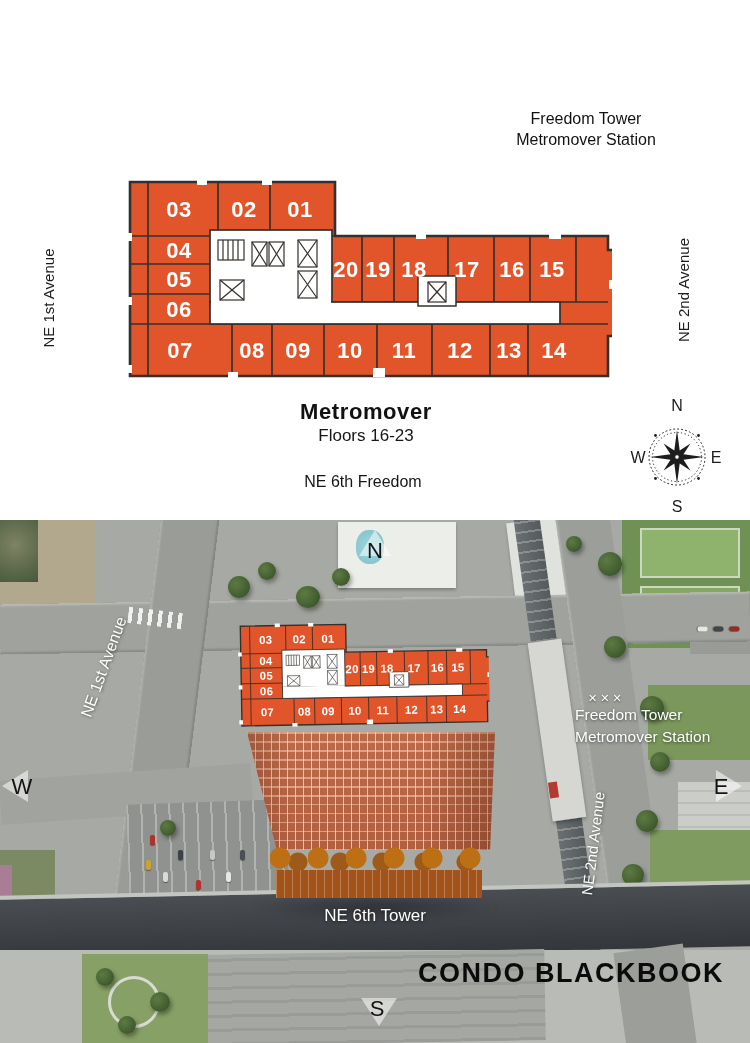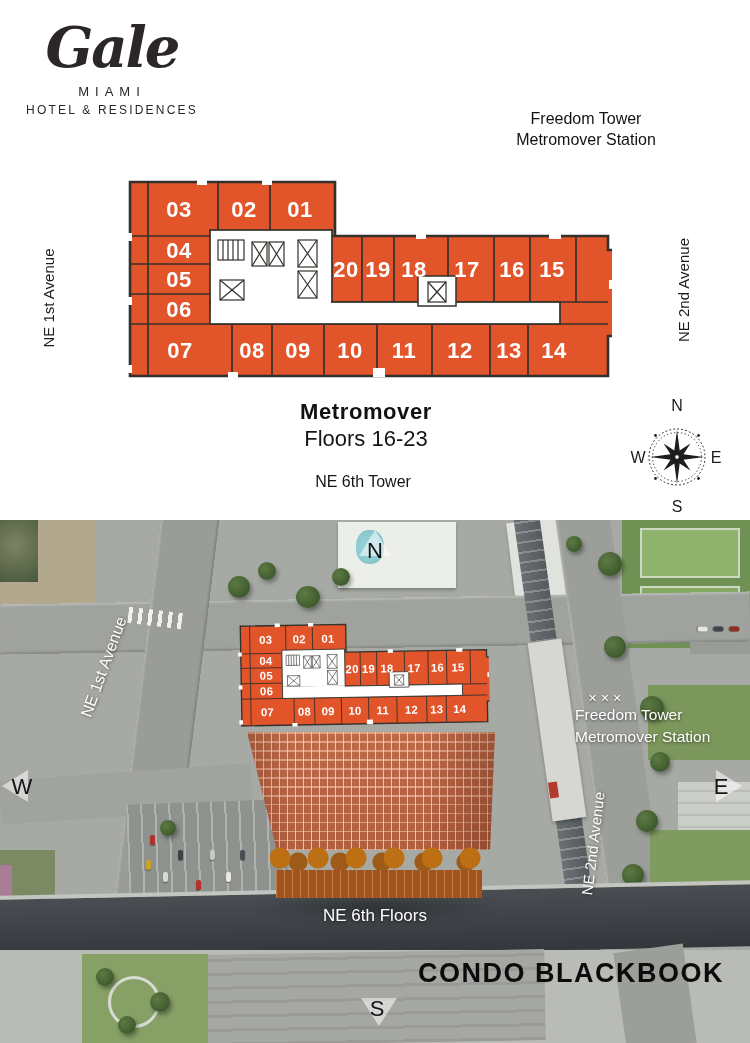--- a/index.html
+++ b/index.html
@@ -13,21 +13,21 @@
   .logo-city{font-size:13px;letter-spacing:6px;margin-top:2px;}
   .logo-tag{font-size:12px;letter-spacing:2.2px;margin-top:4px;white-space:nowrap;}
   .station-label{position:absolute;left:430px;top:108px;width:312px;text-align:center;
                  font-size:16px;line-height:21px;color:#121212;}
   .street-vert{position:absolute;width:170px;height:20px;text-align:center;font-size:15px;color:#1c1c1c;
                transform:rotate(-90deg);}
   .sv-left{left:-35px;top:288px;}
   .sv-right{left:600px;top:280px;}
   .res-title{position:absolute;left:166px;top:399px;width:400px;text-align:center;
              font-size:22px;font-weight:700;letter-spacing:.6px;color:#111;}
-  .res-sub{position:absolute;left:166px;top:426px;width:400px;text-align:center;font-size:22px;color:#161616;}
+  .res-sub{position:absolute;left:166px;top:426px;width:400px;text-align:center;font-size:17px;color:#161616;}
   .street-bottom{position:absolute;left:163px;top:473px;width:400px;text-align:center;font-size:16px;color:#161616;}
   .plan-svg{position:absolute;left:122px;top:176px;width:490px;height:212px;}
   .compass-svg{position:absolute;left:630px;top:397px;width:94px;height:118px;}
   .un{font:700 22px "Liberation Sans",sans-serif;fill:#fff;text-anchor:middle;letter-spacing:.5px;}
   .cdir{font:400 16px "Liberation Sans",sans-serif;fill:#1c1c1c;text-anchor:middle;}
 
   
   .aerial{position:absolute;left:0;top:520px;width:750px;height:523px;background:#a7aaa4;overflow:hidden;}
   .aerial .layer{position:absolute;}
   .tr{position:absolute;border-radius:50%;background:radial-gradient(circle at 35% 35%, #5d7a44, #3e5a2d 72%);
@@ -59,25 +59,20 @@
   .xmarks{position:absolute;left:588px;top:172px;color:#fff;font-size:11px;letter-spacing:3px;
           text-shadow:0 1px 2px rgba(0,0,0,.5);}
 </style>
 </head>
 <body>
 
 <div class="page">
 
   <section class="plan-half">
 
-    <div class="logo">
-      <div class="logo-script">Gale</div>
-      <div class="logo-city">MIAMI</div>
-      <div class="logo-tag">HOTEL &amp; RESIDENCES</div>
-    </div>
 
     <div class="station-label">
       <div>Freedom Tower</div>
       <div>Metromover Station</div>
     </div>
 
     <div class="street-vert sv-left">NE 1st Avenue</div>
     <div class="street-vert sv-right">NE 2nd Avenue</div>
 
     <svg class="plan-svg" viewBox="0 0 490 212">
@@ -175,21 +170,21 @@
           <text class="un" x="282" y="182">11</text>
           <text class="un" x="338" y="182">12</text>
           <text class="un" x="387" y="182">13</text>
           <text class="un" x="432" y="182">14</text>
         </g>
       </g>
     </svg>
 
     <div class="res-title">Metromover</div>
     <div class="res-sub">Floors 16-23</div>
-    <div class="street-bottom">NE 6th Tower</div>
+    <div class="street-bottom">NE 6th Freedom</div>
 
     <svg class="compass-svg" viewBox="0 0 94 118">
       <text class="cdir" x="47" y="14">N</text>
       <text class="cdir" x="47" y="115">S</text>
       <text class="cdir" x="8" y="66">W</text>
       <text class="cdir" x="86" y="66">E</text>
       <circle cx="47" cy="60" r="28" fill="none" stroke="#222" stroke-width="1" stroke-dasharray="1.8 2.2"></circle>
       <circle cx="47" cy="60" r="24.5" fill="none" stroke="#222" stroke-width="1" stroke-dasharray="1.2 2.4"></circle>
       <g fill="#1d1d1d">
         <circle cx="68.5" cy="38.5" r="1.4"></circle>
@@ -281,21 +276,21 @@
         </svg>
     </div>
 
     <div class="xmarks">✕✕✕</div>
     <div class="aer-label" style="left:575px;top:184px;line-height:22px;font-size:15.5px;">
       <div>Freedom Tower</div>
       <div>Metromover Station</div>
     </div>
     <div class="aer-label" style="left:33px;top:138px;width:142px;text-align:center;transform:rotate(-70deg);font-size:16px;">NE 1st Avenue</div>
     <div class="aer-label" style="left:527px;top:315px;width:132px;text-align:center;transform:rotate(-83deg);font-size:15px;">NE 2nd Avenue</div>
-    <div class="aer-label" style="left:280px;top:386px;width:190px;text-align:center;font-size:17px;">NE 6th Floors</div>
+    <div class="aer-label" style="left:280px;top:386px;width:190px;text-align:center;font-size:17px;">NE 6th Tower</div>
 
     <div class="dirmark" style="left:352px;top:8px;">
       <span class="arrow" style="left:7px;top:2px;border-left:16px solid transparent;border-right:16px solid transparent;border-bottom:26px solid rgba(255,255,255,.55);"></span>
       <span class="letter" style="top:10px;">N</span>
     </div>
     <div class="dirmark" style="left:0;top:244px;">
       <span class="arrow" style="left:2px;top:6px;border-top:16px solid transparent;border-bottom:16px solid transparent;border-right:26px solid rgba(255,255,255,.55);"></span>
       <span class="letter" style="top:10px;left:-2px;">W</span>
     </div>
     <div class="dirmark" style="left:700px;top:244px;">

